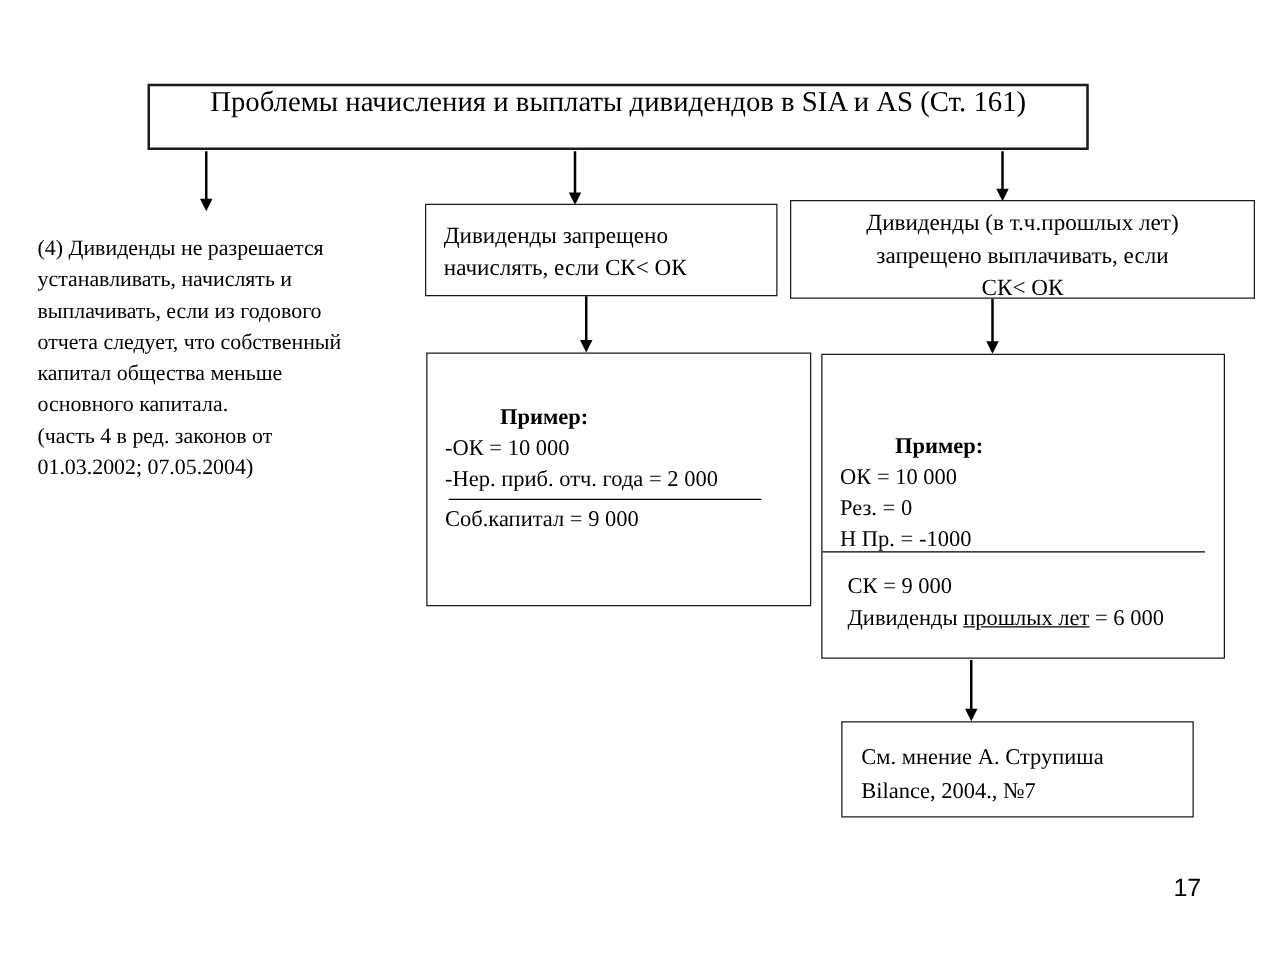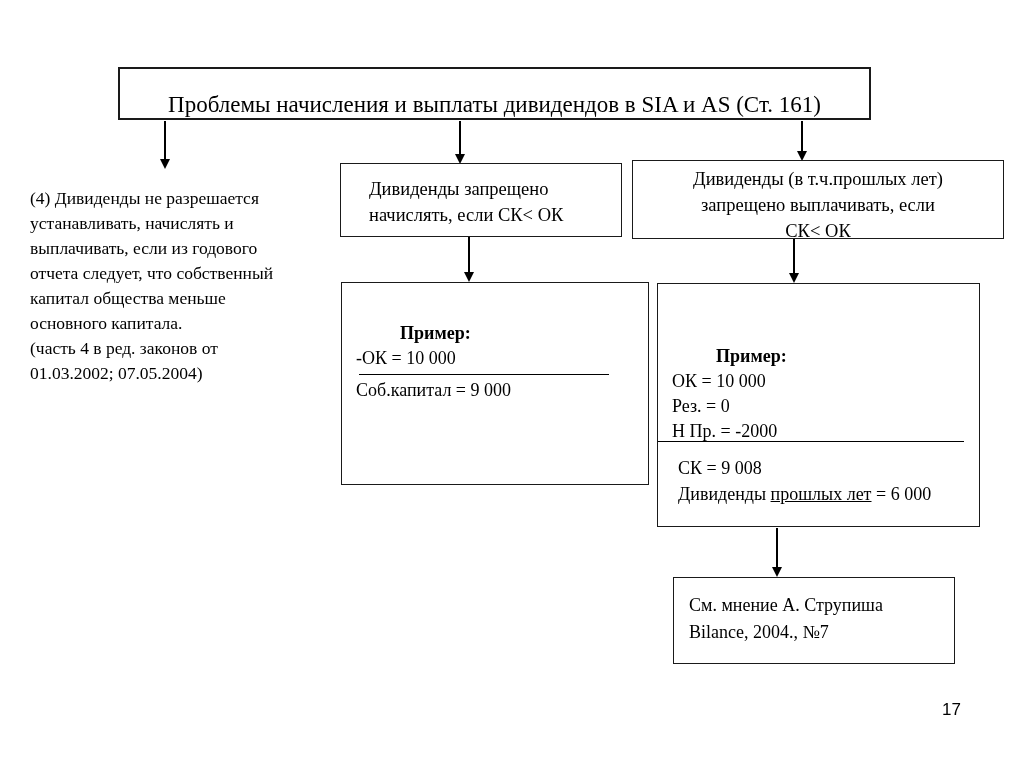--- a/index.html
+++ b/index.html
@@ -14,36 +14,36 @@
   }
   .box {
     position: absolute;
     border: 1.5px solid #1a1a1a;
     background: #ffffff;
     box-sizing: border-box;
   }
   .title-box {
     left: 118px; top: 67px; width: 753px; height: 53px;
     border-width: 2px;
-    display: flex; align-items: flex-end; justify-content: center;
+    display: flex; align-items: flex-start; justify-content: center;
     font-size: 23px;
     text-align: center;
   }
   .article-note {
     position: absolute;
     left: 30px; top: 186px; width: 290px;
     font-size: 17.5px;
     line-height: 25px;
   }
   .article-note .heading { font-weight: bold; }
   .pre { white-space: pre-line; }
 
   .rule-accrual {
     left: 340px; top: 163px; width: 282px; height: 74px;
-    padding: 12px 12px 0 28px;
+    padding: 12px 12px 0 14px;
     font-size: 18.5px; line-height: 26px;
   }
   .rule-payout {
     left: 632px; top: 160px; width: 372px; height: 79px;
     padding-top: 5px;
     font-size: 18.5px; line-height: 26px;
     text-align: center;
   }
   .example1 {
     left: 341px; top: 282px; width: 308px; height: 203px;
@@ -66,29 +66,29 @@
     margin: 0;
   }
   .example2 .result {
     position: absolute;
     left: 20px; top: 171px;
     line-height: 26px;
   }
   .heading-bold { font-weight: bold; margin-left: 44px; }
   .u { text-decoration: underline; }
   .citation-box {
-    left: 673px; top: 577px; width: 282px; height: 87px;
+    left: 673px; top: 577px; width: 282px; height: 77px;
     padding: 14px 10px 16px 15px;
     font-size: 18px; line-height: 27px;
   }
   .page-number {
     position: absolute;
     right: 63px; top: 700px;
     font-family: "Liberation Sans", "DejaVu Sans", sans-serif;
-    font-size: 17px;
+    font-size: 20px;
   }
   
   .arrow { position: absolute; width: 12px; }
   .arrow .shaft {
     position: absolute; left: 5px; top: 0; bottom: 6px;
     width: 1.5px; background: #000;
   }
   .arrow .head {
     position: absolute; bottom: 0; left: 1px;
     width: 0; height: 0;
@@ -141,32 +141,33 @@
     <div class="head"></div>
   </div>
   <div class="arrow" style="left:788px; top:239px; height:44px;">
     <div class="shaft"></div>
     <div class="head"></div>
   </div>
 
   <div class="box example1">
     <div class="heading-bold">Пример:</div>
     <div>-ОК = 10 000</div>
+    <div>-Нер. приб. отч. года = 2 000</div>
     <hr class="sep">
     <div>Соб.капитал = 9 000</div>
   </div>
 
   <div class="box example2">
     <div class="heading-bold">Пример:</div>
     <div>ОК = 10 000</div>
     <div>Рез. = 0</div>
-    <div>Н Пр. = -2000</div>
+    <div>Н Пр. = -1000</div>
     <hr class="sep">
     <div class="result">
-      <div>СК = 9 008</div>
+      <div>СК = 9 000</div>
       <div><span>Дивиденды </span><span class="u">прошлых лет</span><span> = 6 000</span></div>
     </div>
   </div>
 
   <div class="arrow" style="left:771px; top:528px; height:49px;">
     <div class="shaft"></div>
     <div class="head"></div>
   </div>
 
   <div class="box citation-box">

